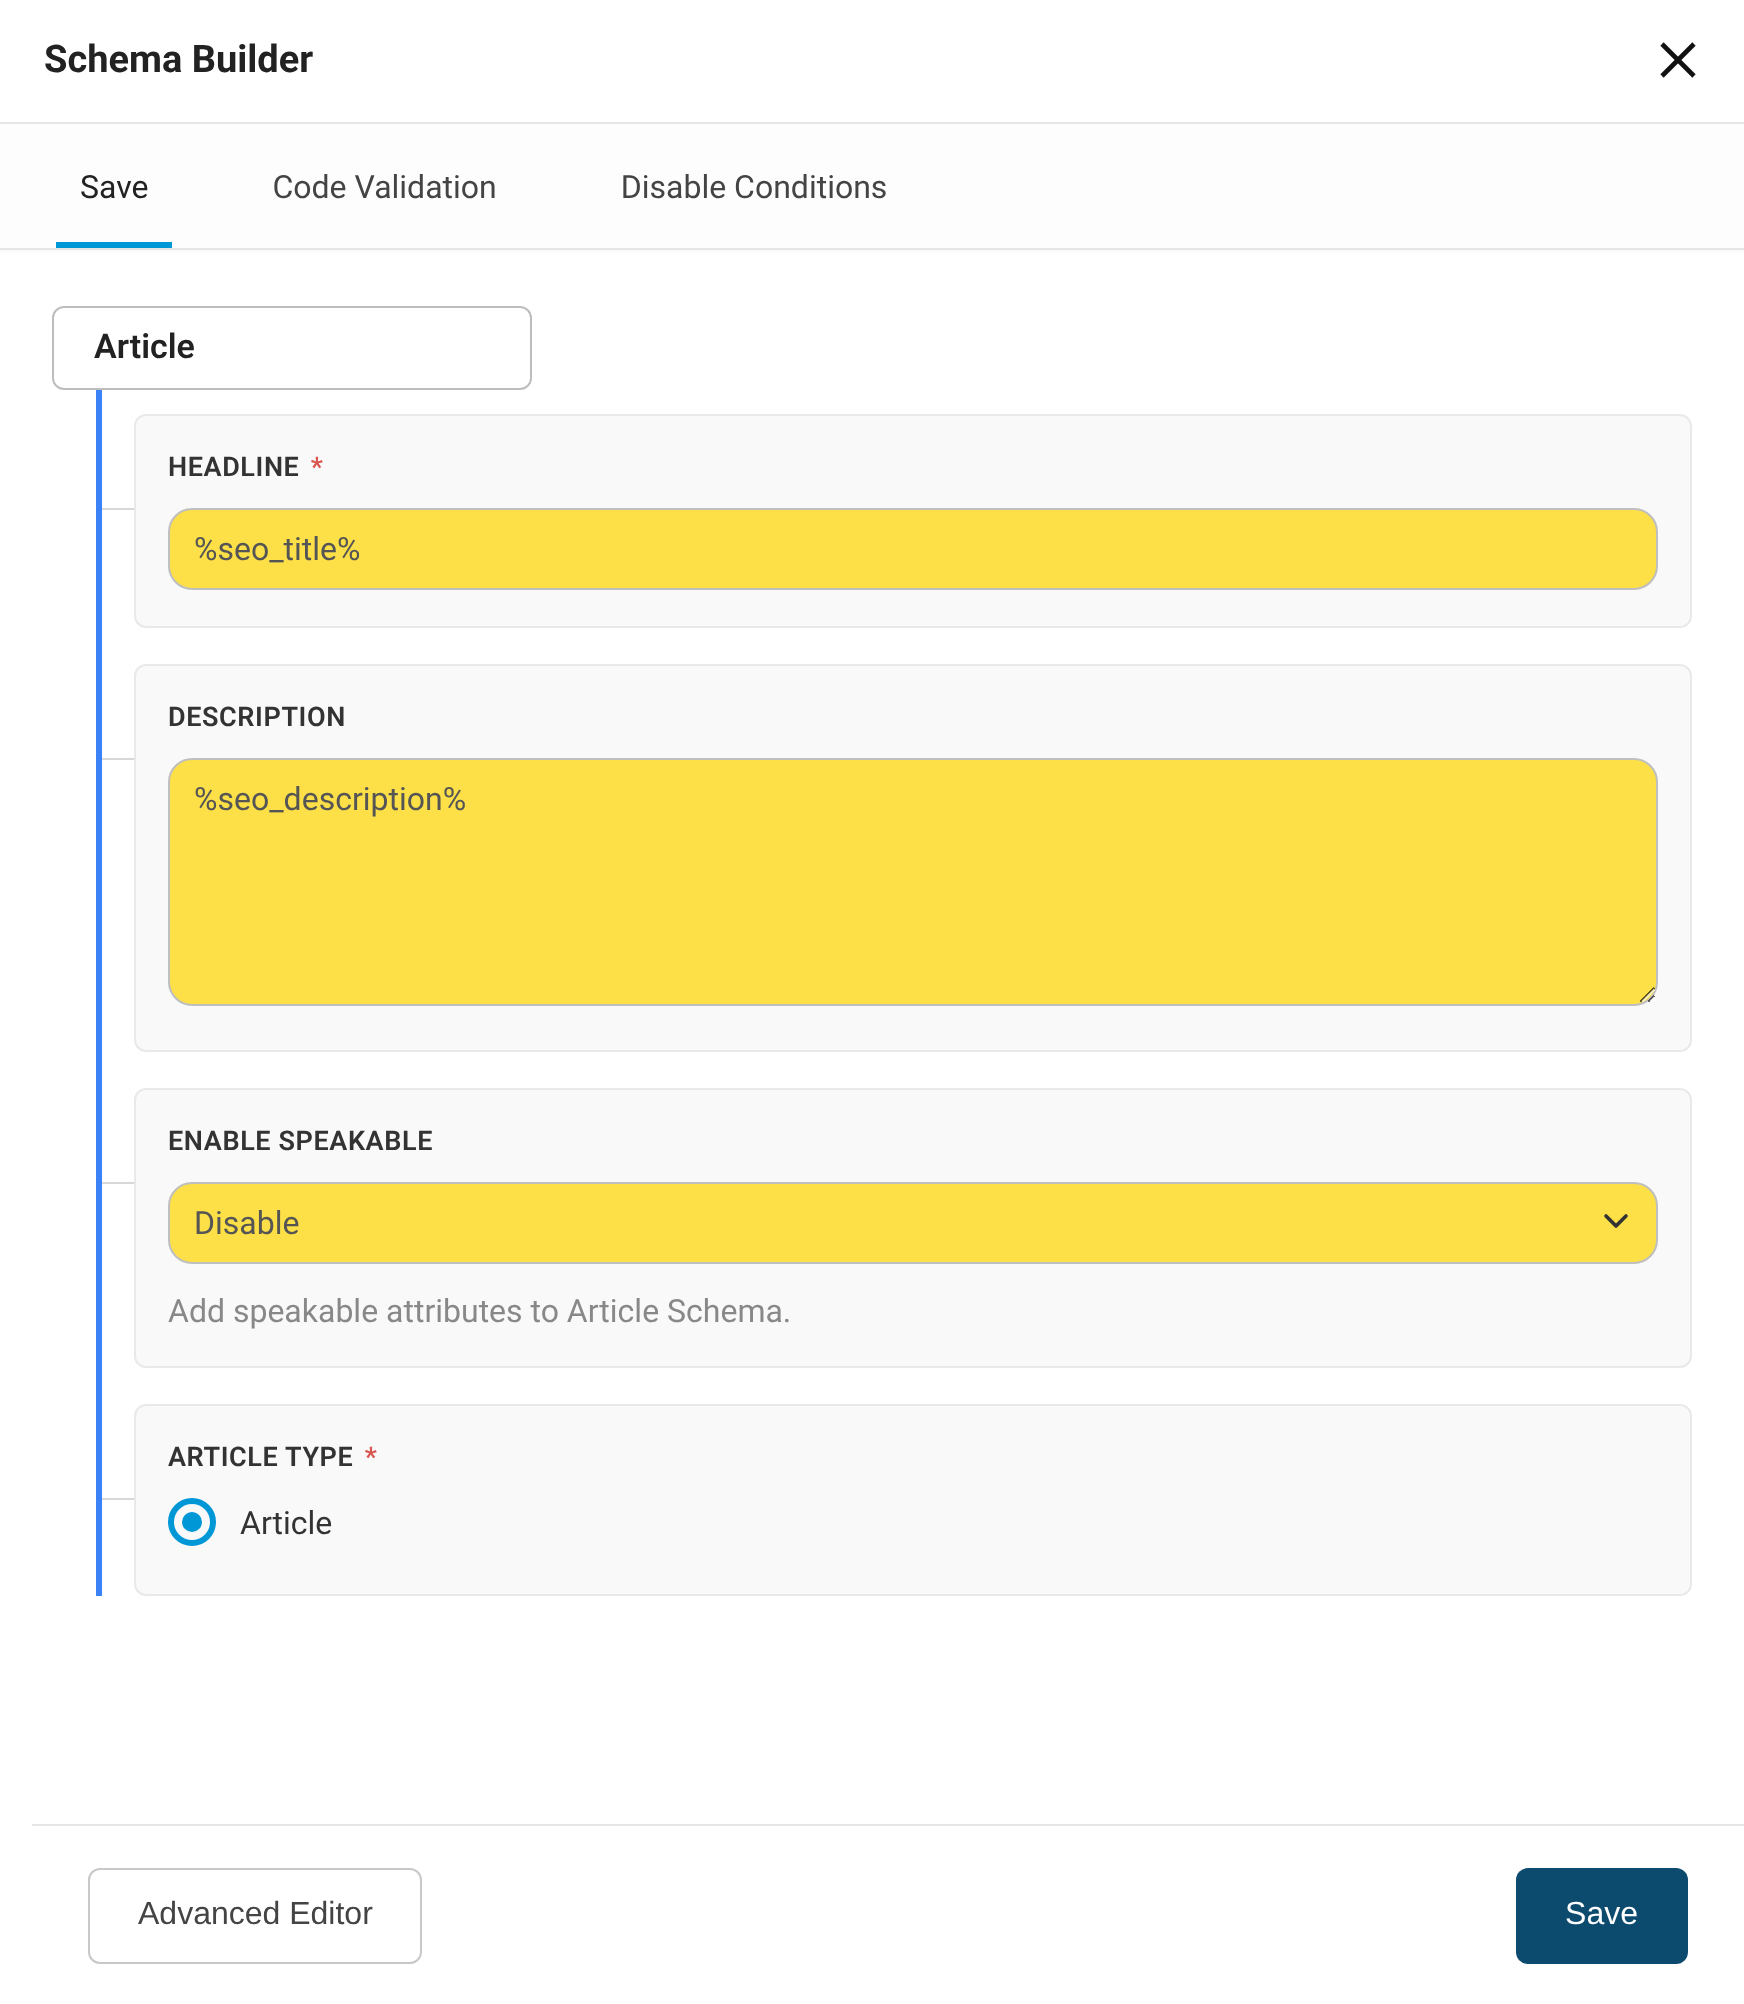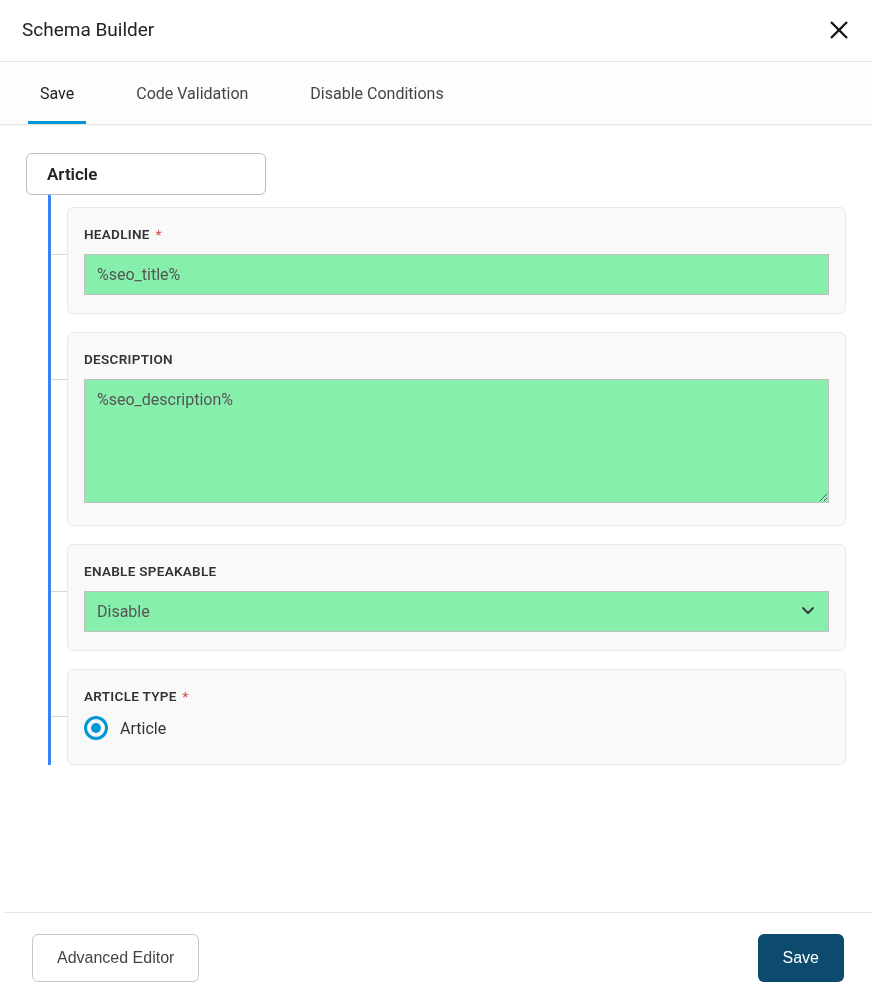--- a/index.html
+++ b/index.html
@@ -14,21 +14,21 @@
   }
   .header {
     display: flex;
     align-items: center;
     justify-content: space-between;
     padding: 18px 22px 20px 22px;
     border-bottom: 1px solid #e5e5e5;
   }
   .header-title {
     font-size: 19px;
-    font-weight: 400;
+    font-weight: 700;
     color: #222;
   }
   .close-icon {
     cursor: pointer;
     width: 22px;
     height: 22px;
     display: flex;
     align-items: center;
     justify-content: center;
   }
@@ -96,22 +96,22 @@
     font-weight: 600;
     letter-spacing: 0.3px;
     color: #333;
     text-transform: uppercase;
     margin-bottom: 12px;
   }
   .required { color: #d9534f; margin-left: 2px; }
   .text-input, .textarea-input, .select-input {
     width: 100%;
     border: 1px solid #bfbfbf;
-    border-radius: 0;
-    background: #86efac;
+    border-radius: 12px;
+    background: #fde047;
     font-size: 16px;
     color: #555;
     padding: 10px 12px;
     font-family: inherit;
   }
   .textarea-input {
     height: 124px;
     resize: both;
   }
   .select-wrap {
@@ -156,21 +156,21 @@
   }
   .radio-inner {
     width: 10px;
     height: 10px;
     border-radius: 50%;
     background: #0097d7;
   }
   .footer {
     position: absolute;
     bottom: 0;
-    left: 4px;
+    left: 16px;
     right: 0;
     height: 90px;
     border-top: 1px solid #e5e5e5;
     background: #fff;
     display: flex;
     align-items: center;
     justify-content: space-between;
     padding: 0 28px;
   }
   .btn {
@@ -233,20 +233,21 @@
       <div class="select-wrap">
         <select class="select-input">
           <option>Disable</option>
         </select>
         <span class="select-caret">
           <svg width="14" height="14" viewBox="0 0 14 14" fill="none">
             <path d="M2 4.5 L7 9.5 L12 4.5" stroke="#333" stroke-width="1.8" fill="none" stroke-linecap="round" stroke-linejoin="round"></path>
           </svg>
         </span>
       </div>
+      <div class="helper-text">Add speakable attributes to Article Schema.</div>
     </div>
 
     <div class="field-card" style="margin-bottom:0;">
       <div class="field-label">
         <span>ARTICLE TYPE</span>
         <span class="required">*</span>
       </div>
       <div class="radio-group">
         <div class="radio-row">
           <span class="radio-outer">

